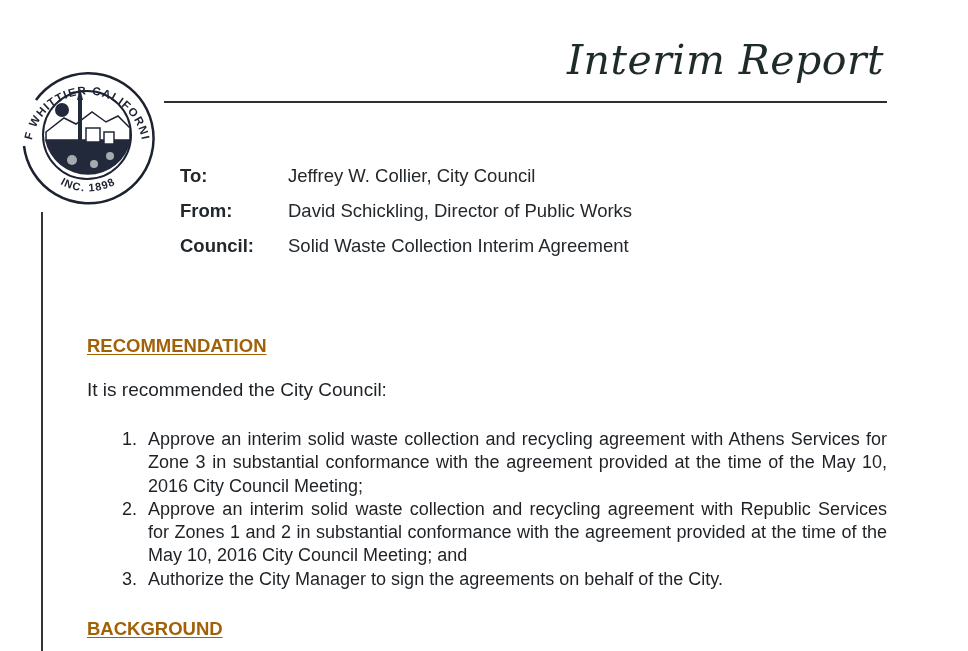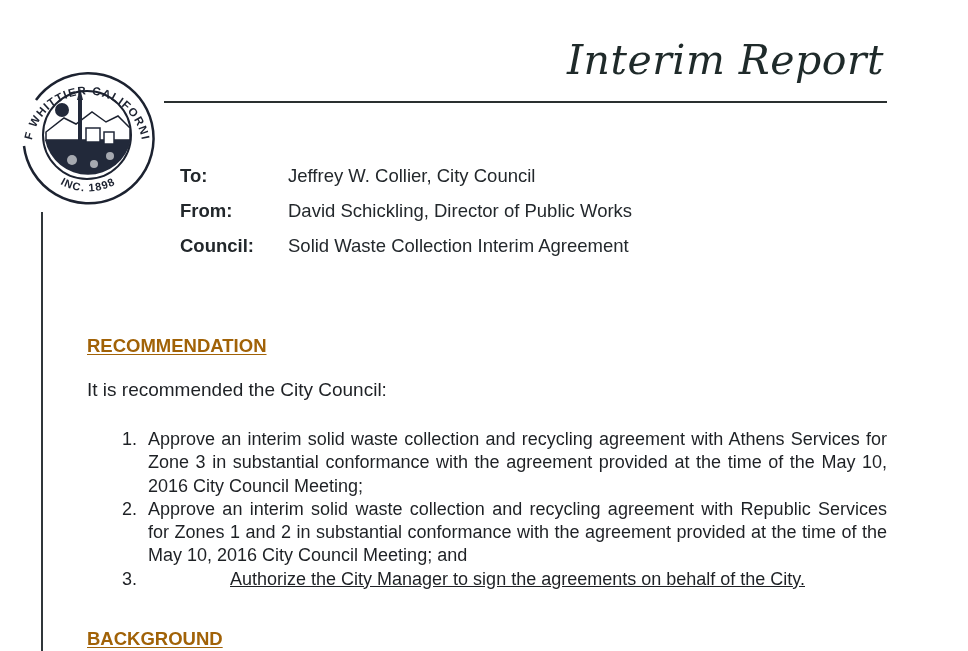--- a/index.html
+++ b/index.html
@@ -31,21 +31,21 @@
       text-decoration: underline; text-underline-offset: 2px; color: #a16207;
     }
     .intro { position: absolute; left: 87px; top: 379px; font-size: 19px; }
     .rec-list {
       position: absolute; left: 122px; top: 428px; width: 765px;
       font-size: 18px; line-height: 23.3px;
     }
     .rec-item { display: flex; }
     .rec-num { width: 26px; flex: none; }
     .rec-text { flex: 1; text-align: justify; }
-    .rec-item.last .rec-text { text-align: center; text-decoration: underline; }
+    .rec-item.last .rec-text { text-align: left; }
   </style>
 </head>
 <body>
 
 <div class="seal">
   <svg width="146" height="146" viewBox="0 0 146 146">
     <defs>
       <path id="sealTopArc" d="M 18 78 A 56 56 0 0 1 128 78"></path>
       <path id="sealBottomArc" d="M 40 118 A 56 56 0 0 0 108 118"></path>
     </defs>
@@ -105,13 +105,13 @@
   <div class="rec-item">
     <span class="rec-num">2.</span>
     <span class="rec-text">Approve an interim solid waste collection and recycling agreement with Republic Services for Zones 1 and 2 in substantial conformance with the agreement provided at the time of the May 10, 2016 City Council Meeting; and</span>
   </div>
   <div class="rec-item last">
     <span class="rec-num">3.</span>
     <span class="rec-text">Authorize the City Manager to sign the agreements on behalf of the City.</span>
   </div>
 </div>
 
-<div class="heading" style="top:618px;margin-top:10px;">BACKGROUND</div>
+<div class="heading" style="top:618px;">BACKGROUND</div>
 
 </body></html>

